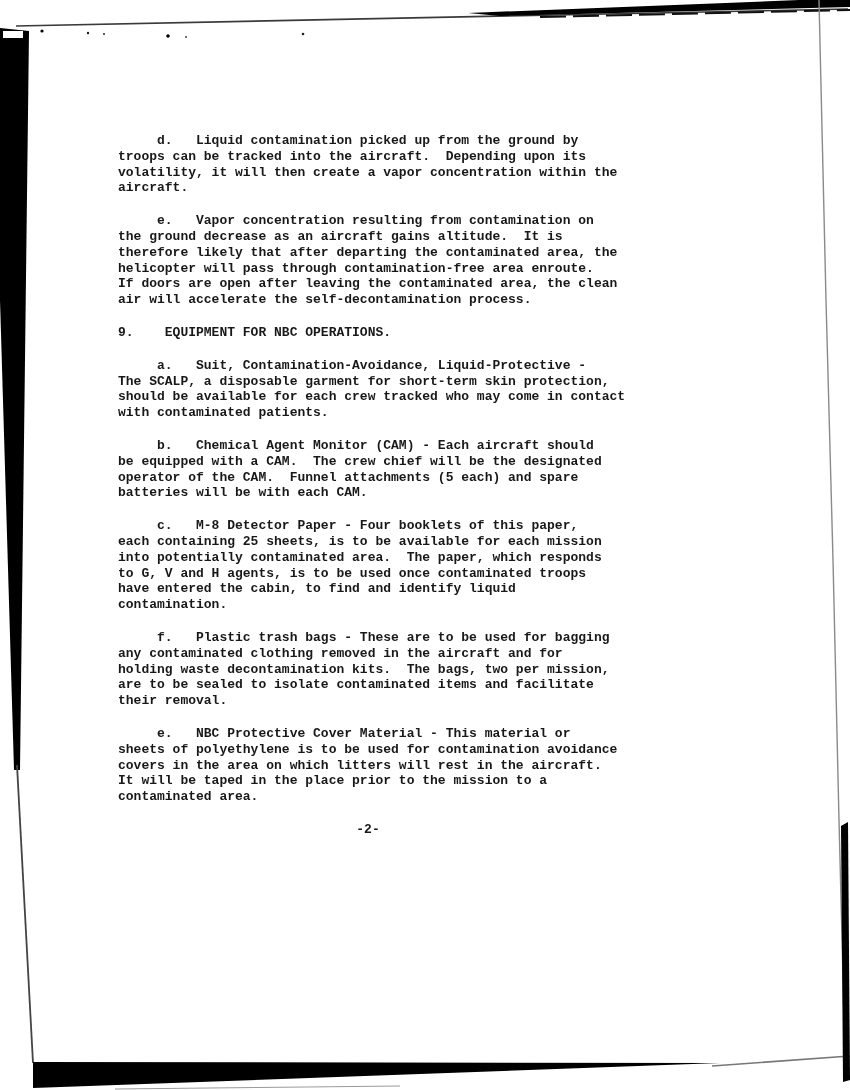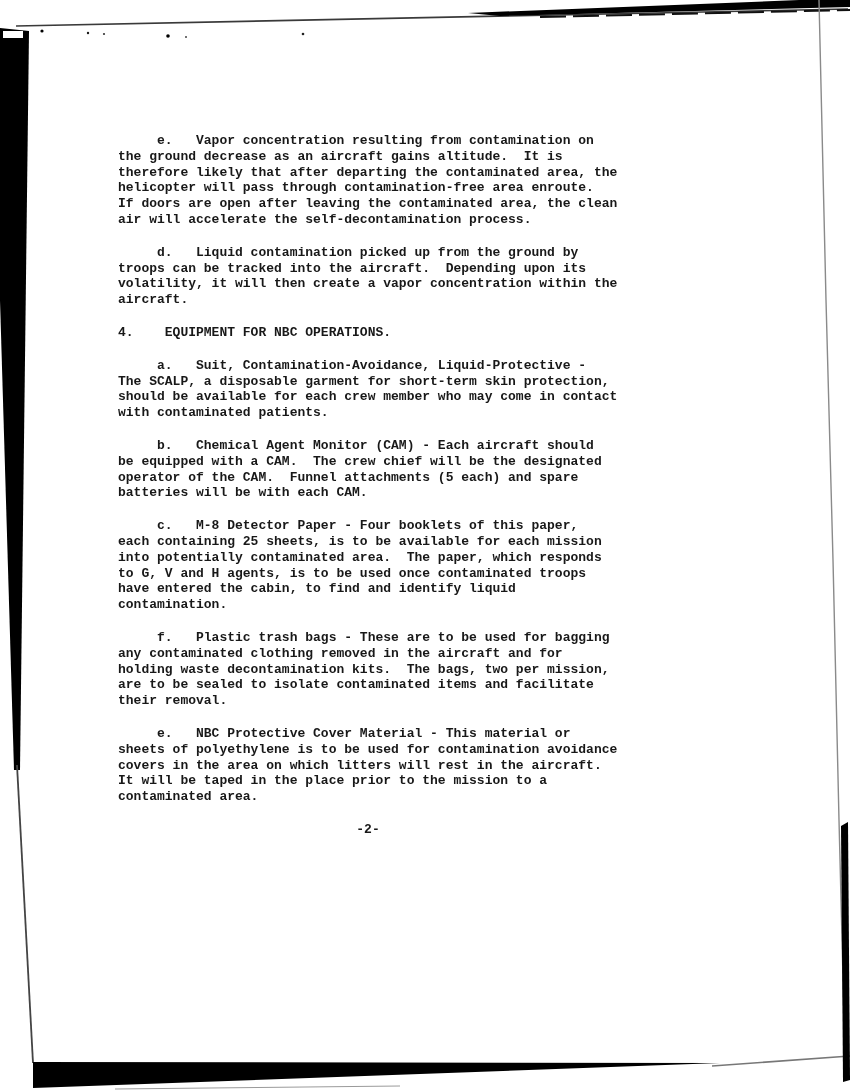--- a/index.html
+++ b/index.html
@@ -50,34 +50,34 @@
 
     <circle cx="42" cy="31" r="1.6" fill="#000000"></circle>
     <circle cx="88" cy="33" r="1.2" fill="#1a1a1a"></circle>
     <circle cx="104" cy="34" r="1.1" fill="#333333"></circle>
     <circle cx="168" cy="36" r="1.8" fill="#000000"></circle>
     <circle cx="186" cy="37" r="1.0" fill="#444444"></circle>
     <circle cx="303" cy="34" r="1.3" fill="#222222"></circle>
   </svg>
 
   <div class="text-col">
+    <div class="para">     d.   Liquid contamination picked up from the ground by
+troops can be tracked into the aircraft.  Depending upon its
+volatility, it will then create a vapor concentration within the
+aircraft.</div>
     <div class="para">     e.   Vapor concentration resulting from contamination on
 the ground decrease as an aircraft gains altitude.  It is
 therefore likely that after departing the contaminated area, the
 helicopter will pass through contamination-free area enroute.
 If doors are open after leaving the contaminated area, the clean
 air will accelerate the self-decontamination process.</div>
-    <div class="para">     d.   Liquid contamination picked up from the ground by
-troops can be tracked into the aircraft.  Depending upon its
-volatility, it will then create a vapor concentration within the
-aircraft.</div>
-    <div class="heading">4.    EQUIPMENT FOR NBC OPERATIONS.</div>
+    <div class="heading">9.    EQUIPMENT FOR NBC OPERATIONS.</div>
     <div class="para">     a.   Suit, Contamination-Avoidance, Liquid-Protective -
 The SCALP, a disposable garment for short-term skin protection,
-should be available for each crew member who may come in contact
+should be available for each crew tracked who may come in contact
 with contaminated patients.</div>
     <div class="para">     b.   Chemical Agent Monitor (CAM) - Each aircraft should
 be equipped with a CAM.  The crew chief will be the designated
 operator of the CAM.  Funnel attachments (5 each) and spare
 batteries will be with each CAM.</div>
     <div class="para">     c.   M-8 Detector Paper - Four booklets of this paper,
 each containing 25 sheets, is to be available for each mission
 into potentially contaminated area.  The paper, which responds
 to G, V and H agents, is to be used once contaminated troops
 have entered the cabin, to find and identify liquid

